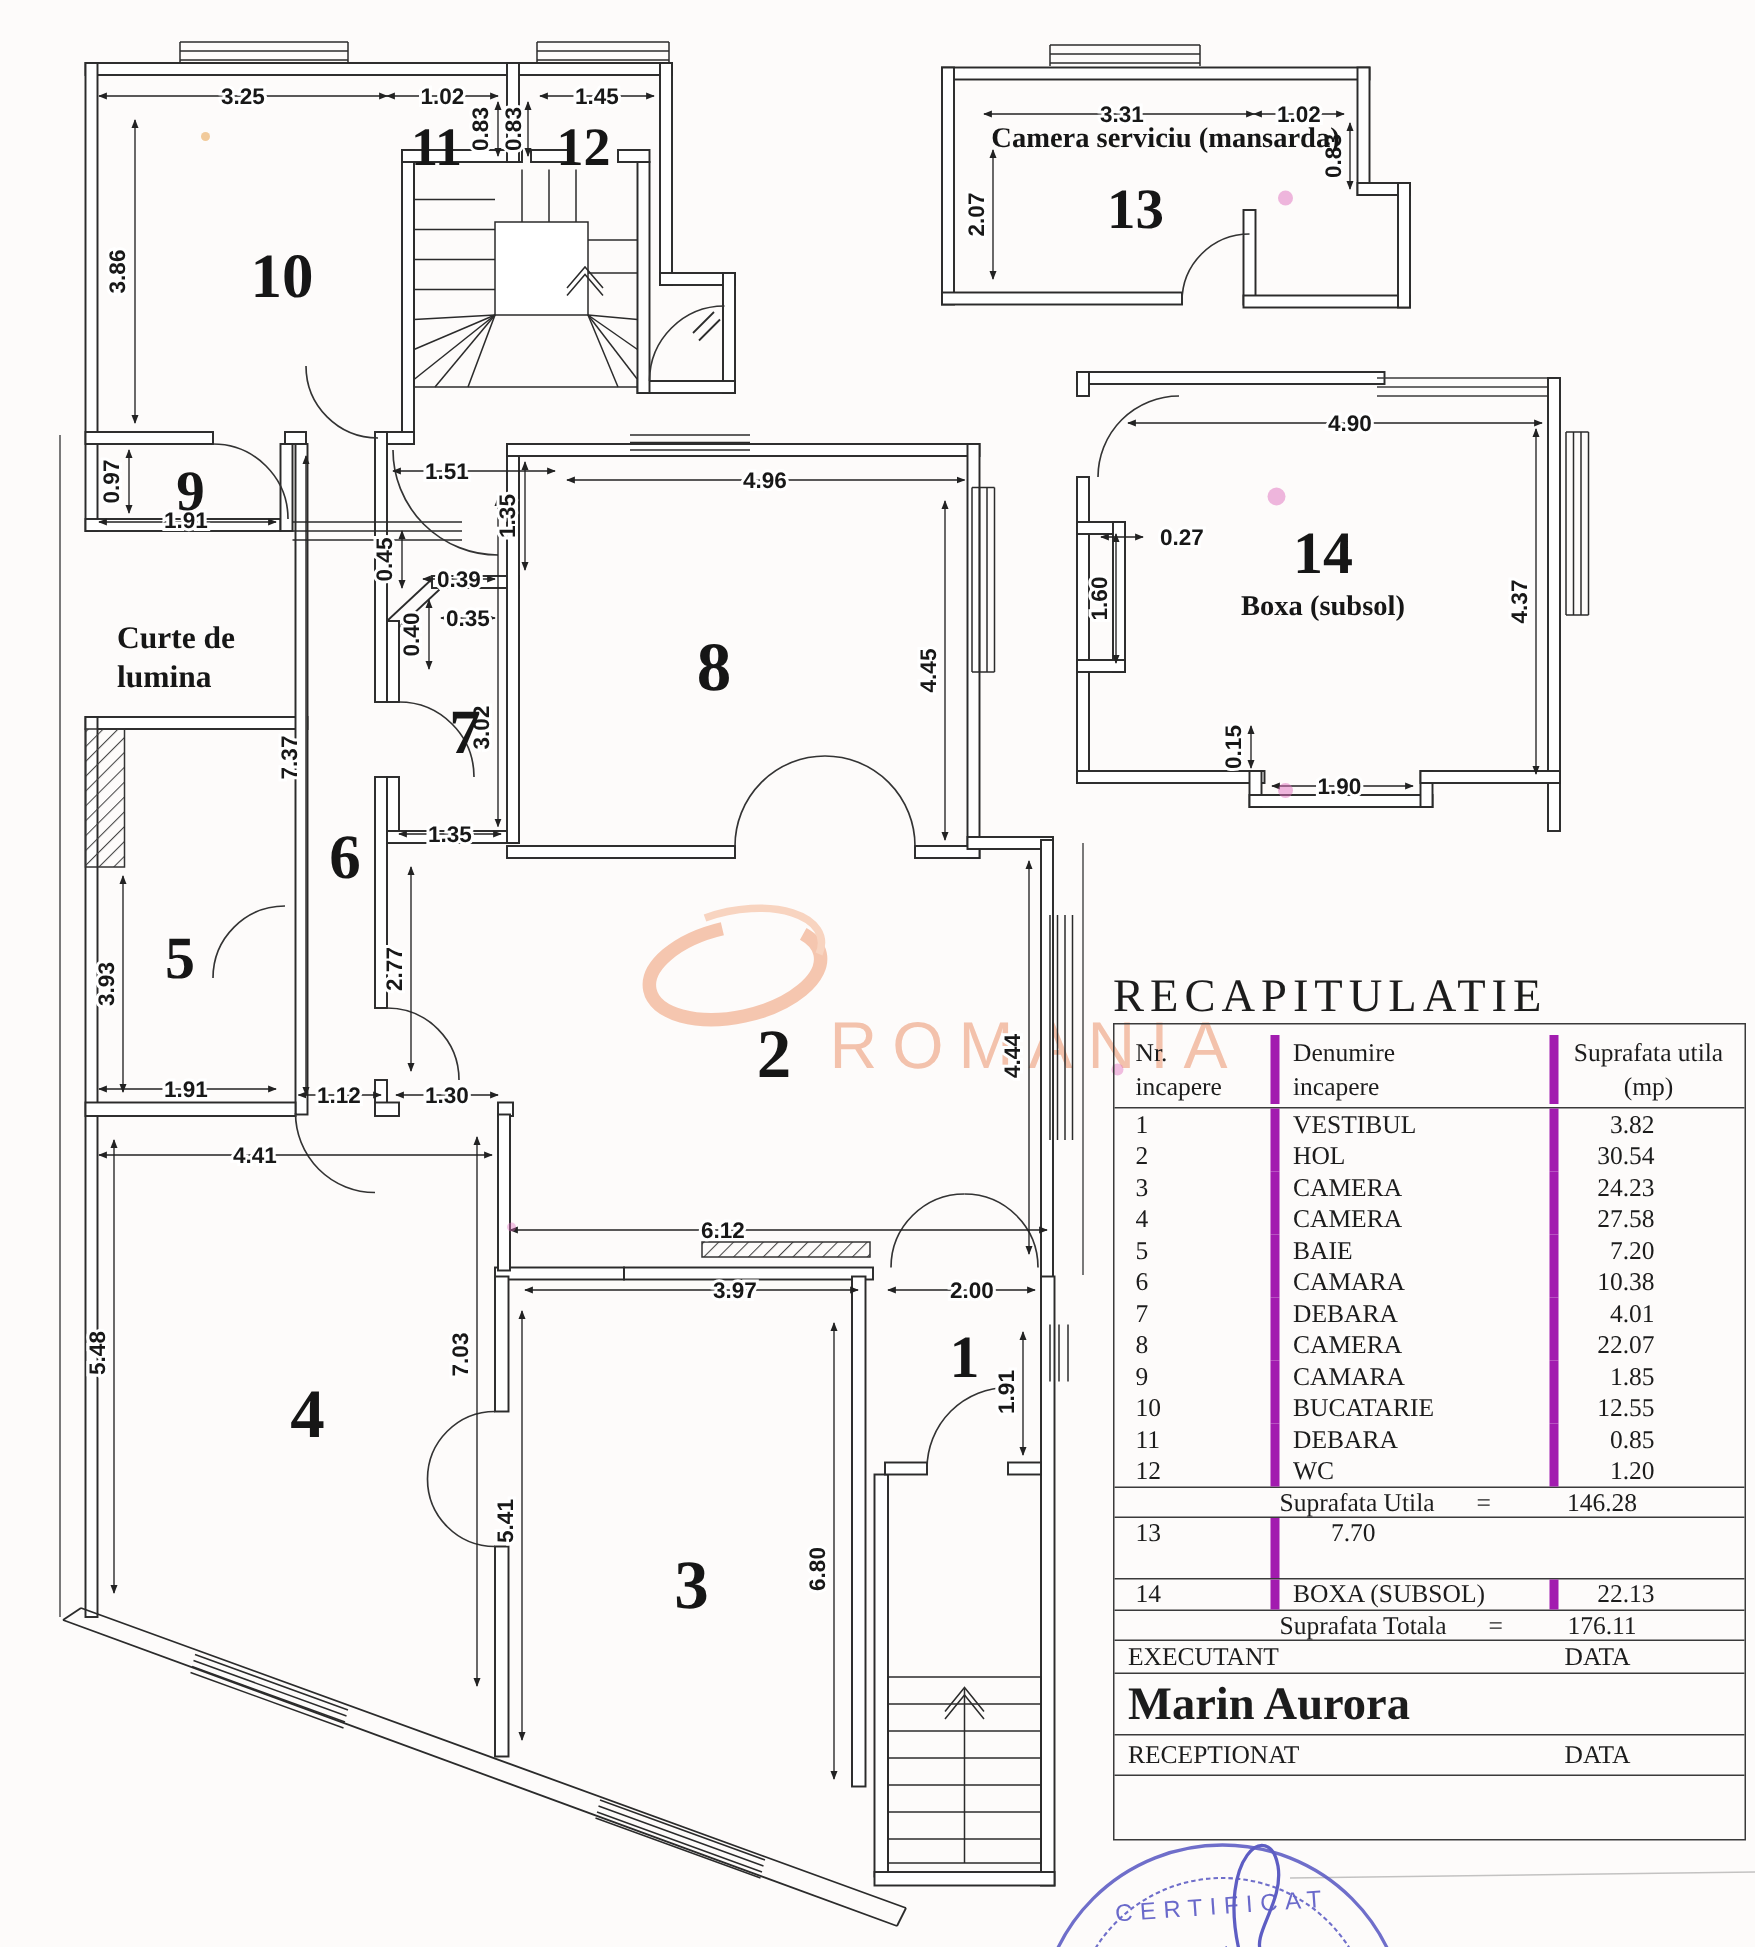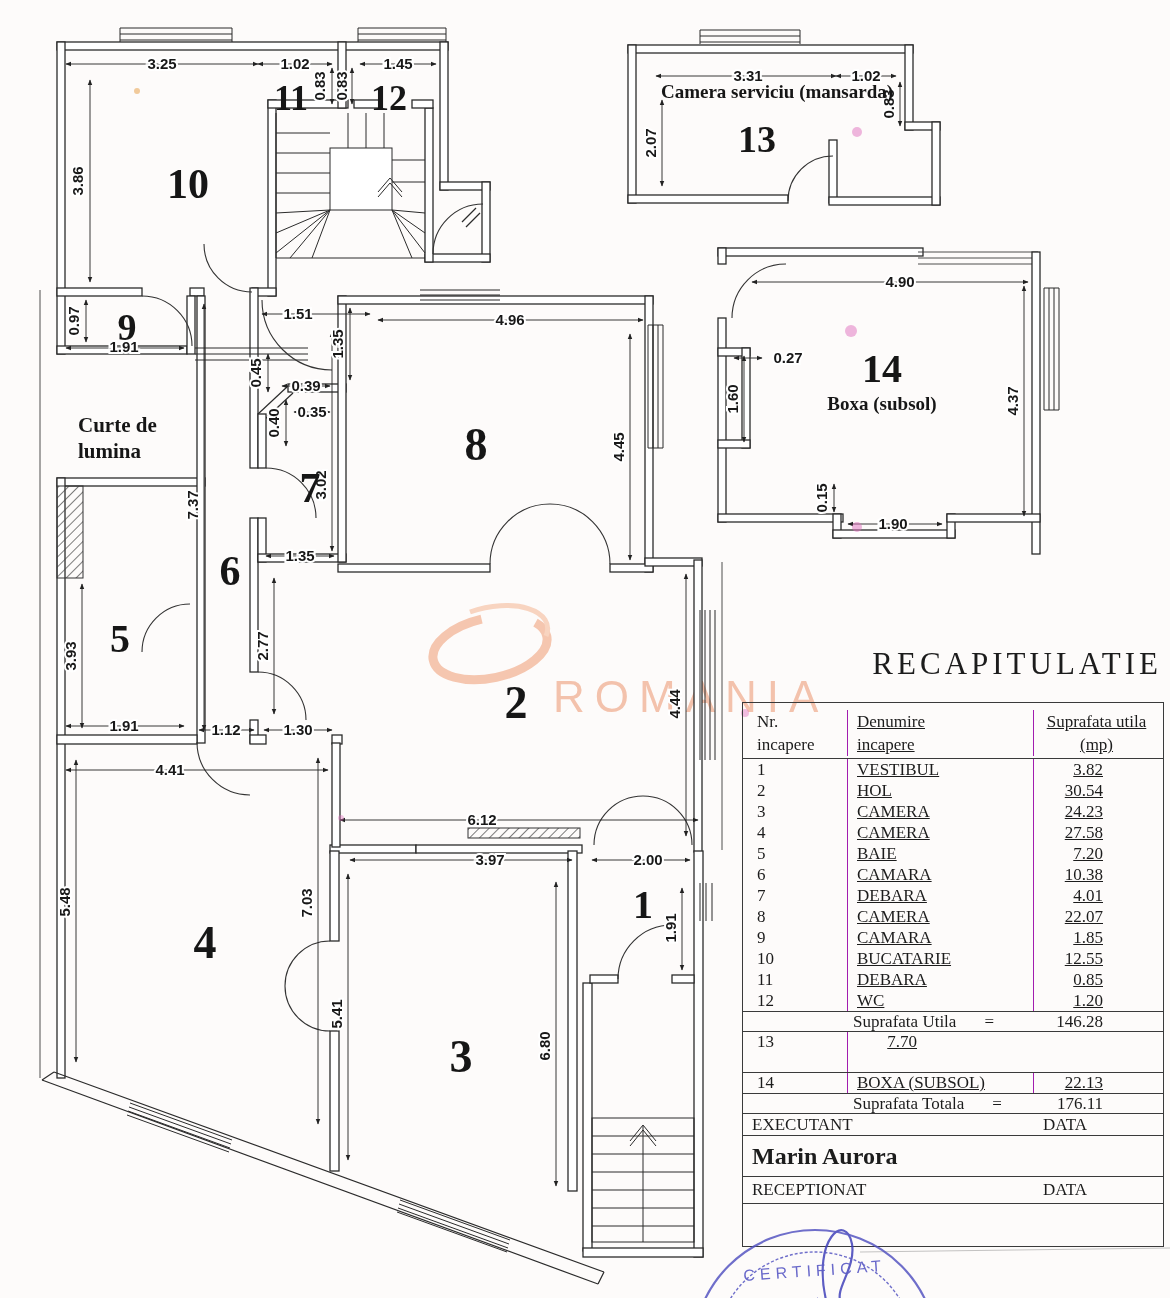--- a/index.html
+++ b/index.html
@@ -13,42 +13,42 @@
   .arc{fill:none;stroke:#333;stroke-width:1.1;}
   .dim{stroke:#222;stroke-width:0.9;}
   .dt{font-family:"Liberation Sans",sans-serif;font-size:15px;font-weight:600;fill:#181818;
       stroke:#fff;stroke-width:4px;paint-order:stroke;text-anchor:middle;}
   .rn{font-family:"Liberation Serif",serif;font-weight:bold;fill:#161616;text-anchor:middle;}
   .lb{font-family:"Liberation Serif",serif;font-weight:bold;fill:#161616;}
   .wm-t{font-family:"Liberation Sans",sans-serif;font-size:44px;letter-spacing:10px;fill:#f3bfa8;opacity:.95;}
   .stamp-t{font-family:"Liberation Sans",sans-serif;fill:#4a4ac0;}
   
   .recap{position:absolute;left:742px;top:646px;width:420px;color:#1c1c1c;}
-  .recap-title{font-size:31px;letter-spacing:4px;text-align:right;margin-bottom:20px;white-space:nowrap;}
+  .recap-title{font-size:31px;letter-spacing:4px;text-align:left;margin-bottom:0;white-space:nowrap;}
   .tbl{border:1.6px solid #3a3a3a;width:420px;font-size:17px;}
   .r{display:flex;box-sizing:border-box;}
   .c{box-sizing:border-box;}
   .c1{width:104px;padding-left:14px;}
   .c2{width:186px;padding-left:9px;}
   .c3{width:130px;text-align:right;padding-right:60px;}
-  .vd .c2,.vd .c3{border-left:1px solid #a21caf;text-decoration:underline;}
+  .vd .c2,.vd .c3{border-left:6px solid #a21caf;}
   .head{height:56px;padding-top:5px;border-bottom:1.4px solid #3a3a3a;align-items:center;}
   .head .c3{text-align:center;padding-right:4px;}
   .head span{display:block;line-height:23px;}
   .brow{height:21px;line-height:21px;}
   .sub,.tot{height:20px;line-height:19px;border-top:1.4px solid #3a3a3a;}
   .sub .lab,.tot .lab{width:290px;padding-left:110px;box-sizing:border-box;display:flex;}
   .sub .eq,.tot .eq{margin-left:28px;}
-  .sub .c3,.tot .c3{width:130px;}
+  .sub .c3,.tot .c3{width:130px;text-align:center;}
   .r13{height:41px;line-height:20px;border-top:1.2px solid #3a3a3a;}
   .r14{height:21px;line-height:20px;border-top:1.2px solid #3a3a3a;}
   .meta{height:22px;line-height:21px;border-top:1.4px solid #3a3a3a;font-family:Liberation Serif, serif;}
   .meta .cl{width:290px;padding-left:9px;box-sizing:border-box;}
   .meta .cr{width:130px;padding-left:10px;box-sizing:border-box;}
-  .namerow{height:40px;border-top:1.2px solid #3a3a3a;font-weight:bold;font-size:24px;
+  .namerow{height:40px;border-top:1.2px solid #3a3a3a;font-weight:bold;font-size:31px;
            padding-left:9px;display:flex;align-items:center;}
   .recrow{height:27px;line-height:26px;border-top:1.2px solid #3a3a3a;}
   .empty{height:42px;border-top:1.2px solid #3a3a3a;}
 </style>
 </head>
 <body>
 
 <div class="page">
 
 <svg width="1170" height="1298" viewBox="0 0 1170 1298">

